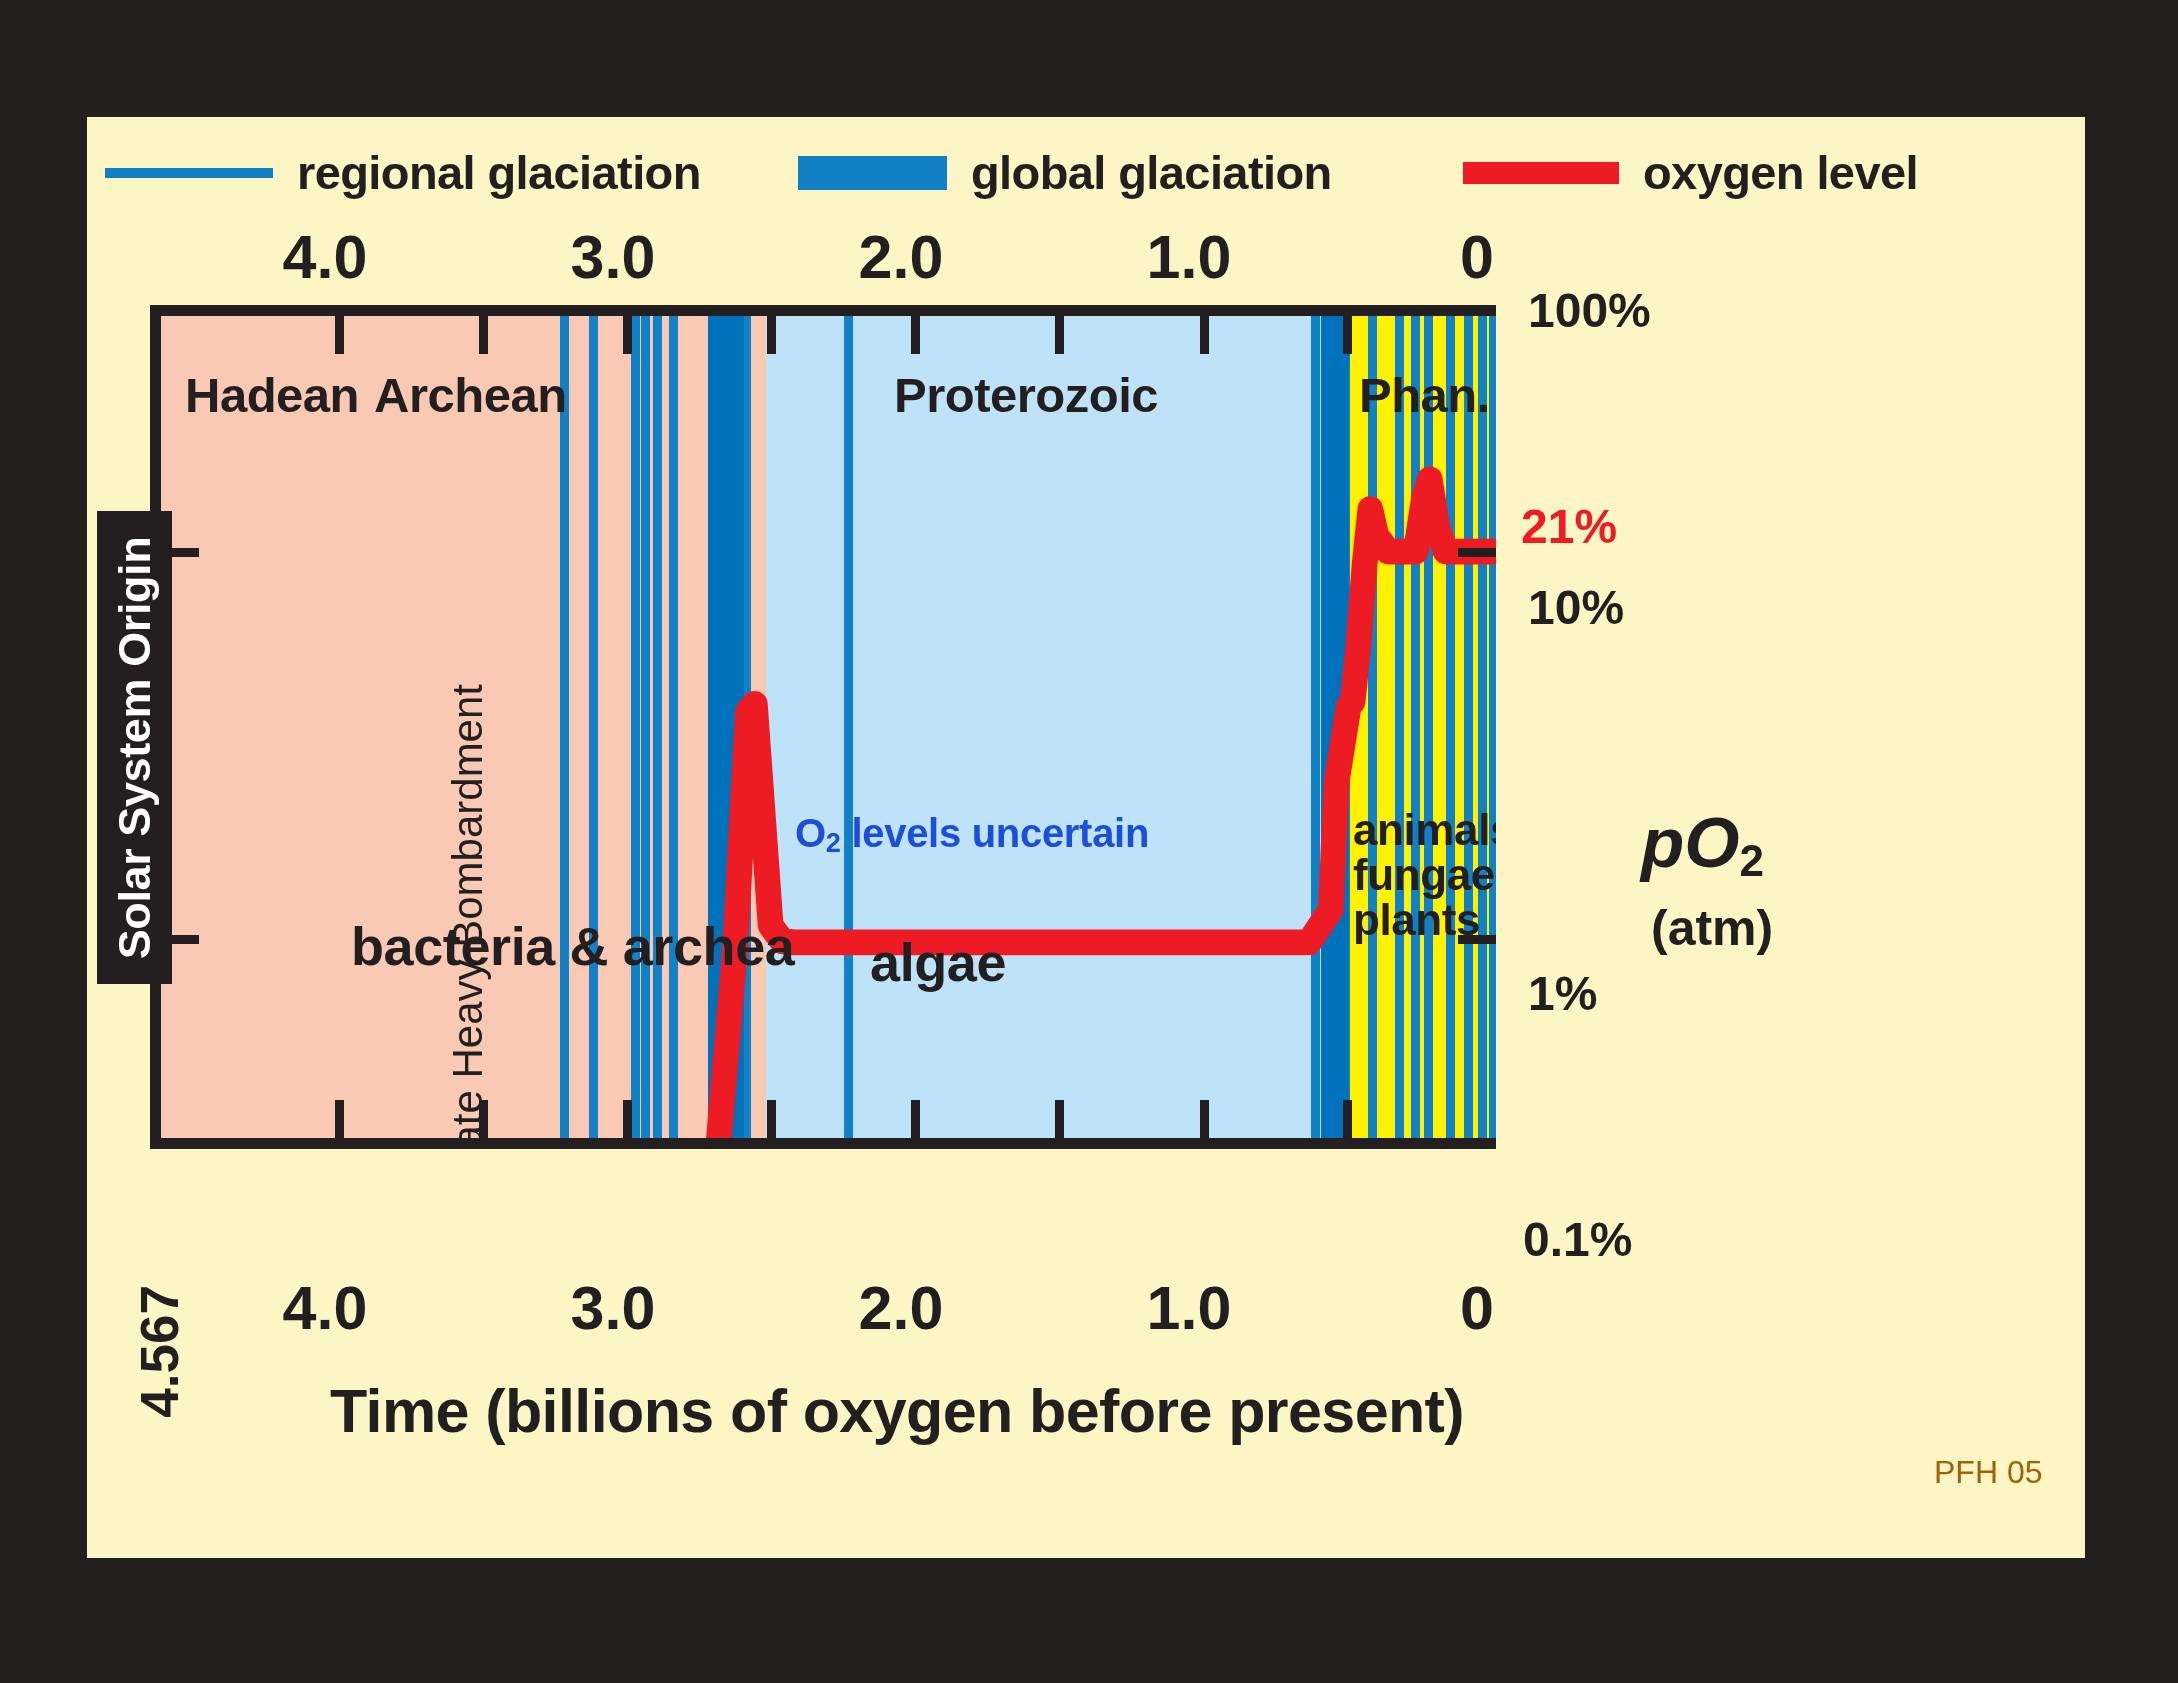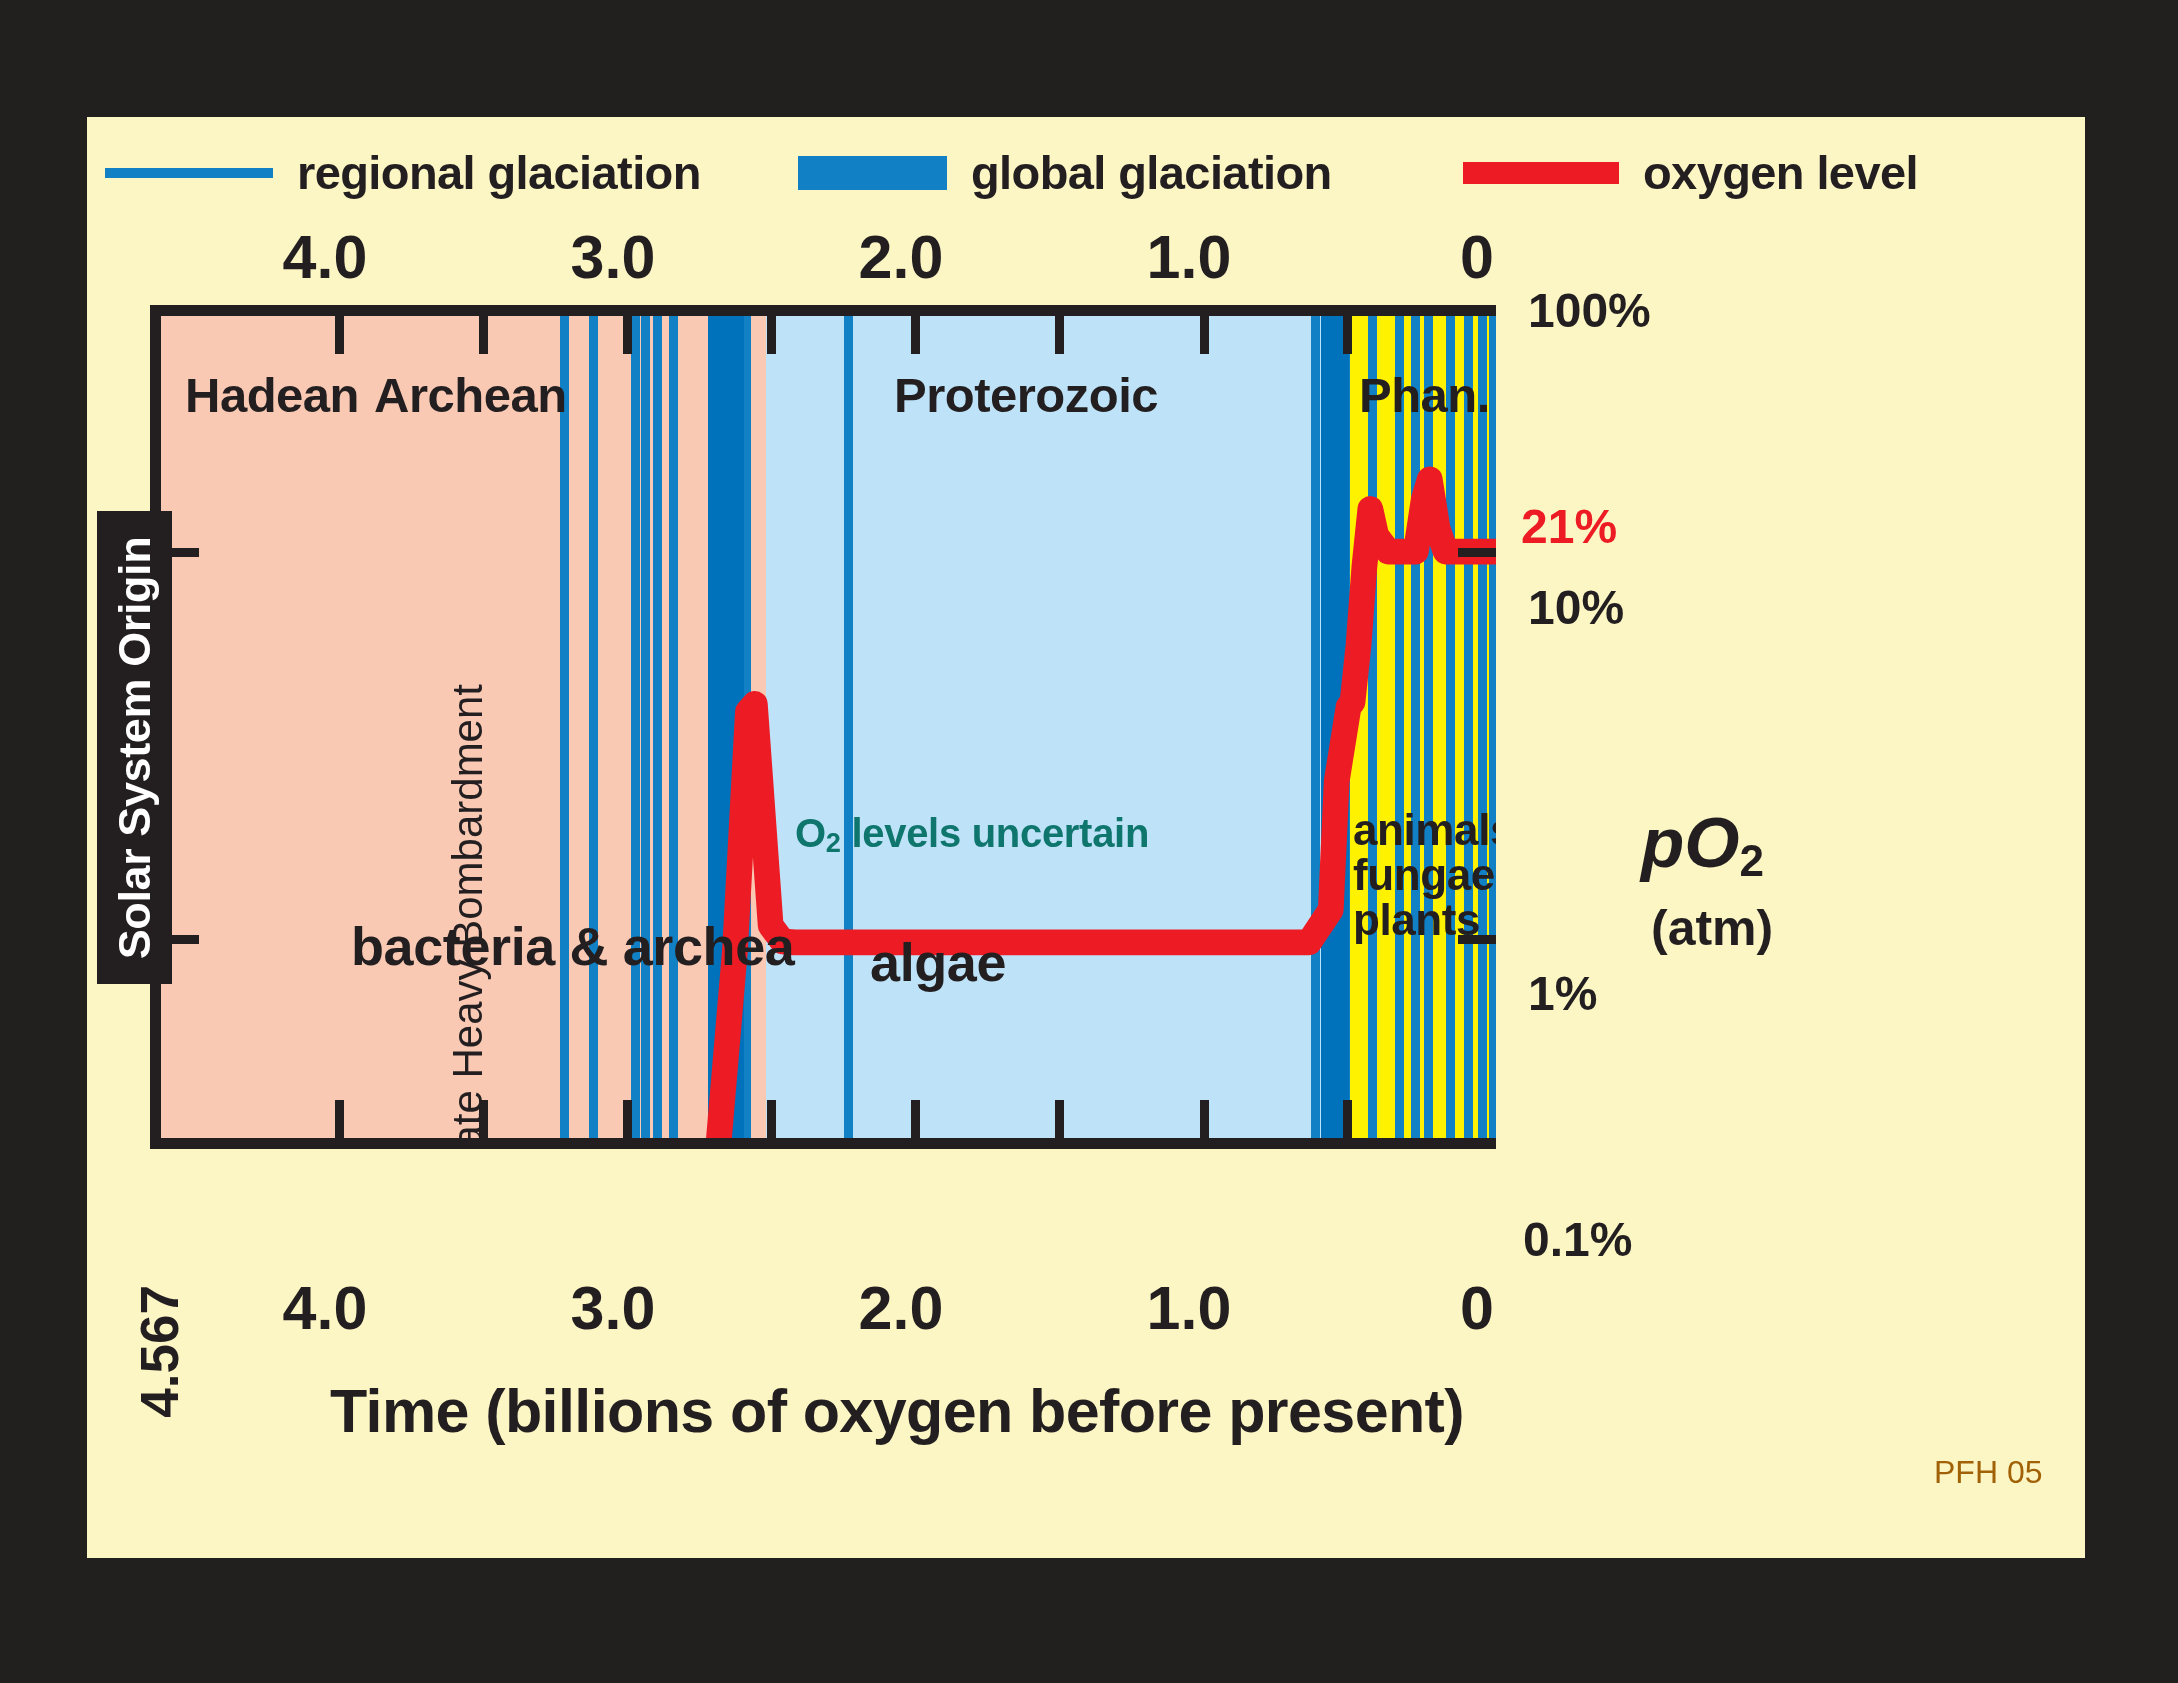--- a/index.html
+++ b/index.html
@@ -169,21 +169,21 @@
     white-space: nowrap;
     transform-origin: left top;
     transform: rotate(-90deg) translateX(-100%);
     letter-spacing: 0px;
   }
 
   #uncertain {
     position: absolute;
     font-size: 40px;
     font-weight: bold;
-    color: #0f766e;
+    color: #1d4ed8;
     white-space: nowrap;
     letter-spacing: -0.3px;
   }
   #uncertain sub { font-size: 0.68em; vertical-align: -0.18em; }
 
   
   #sso {
     position: absolute;
     left: 10px; top: 394px;
     width: 75px; height: 473px;

